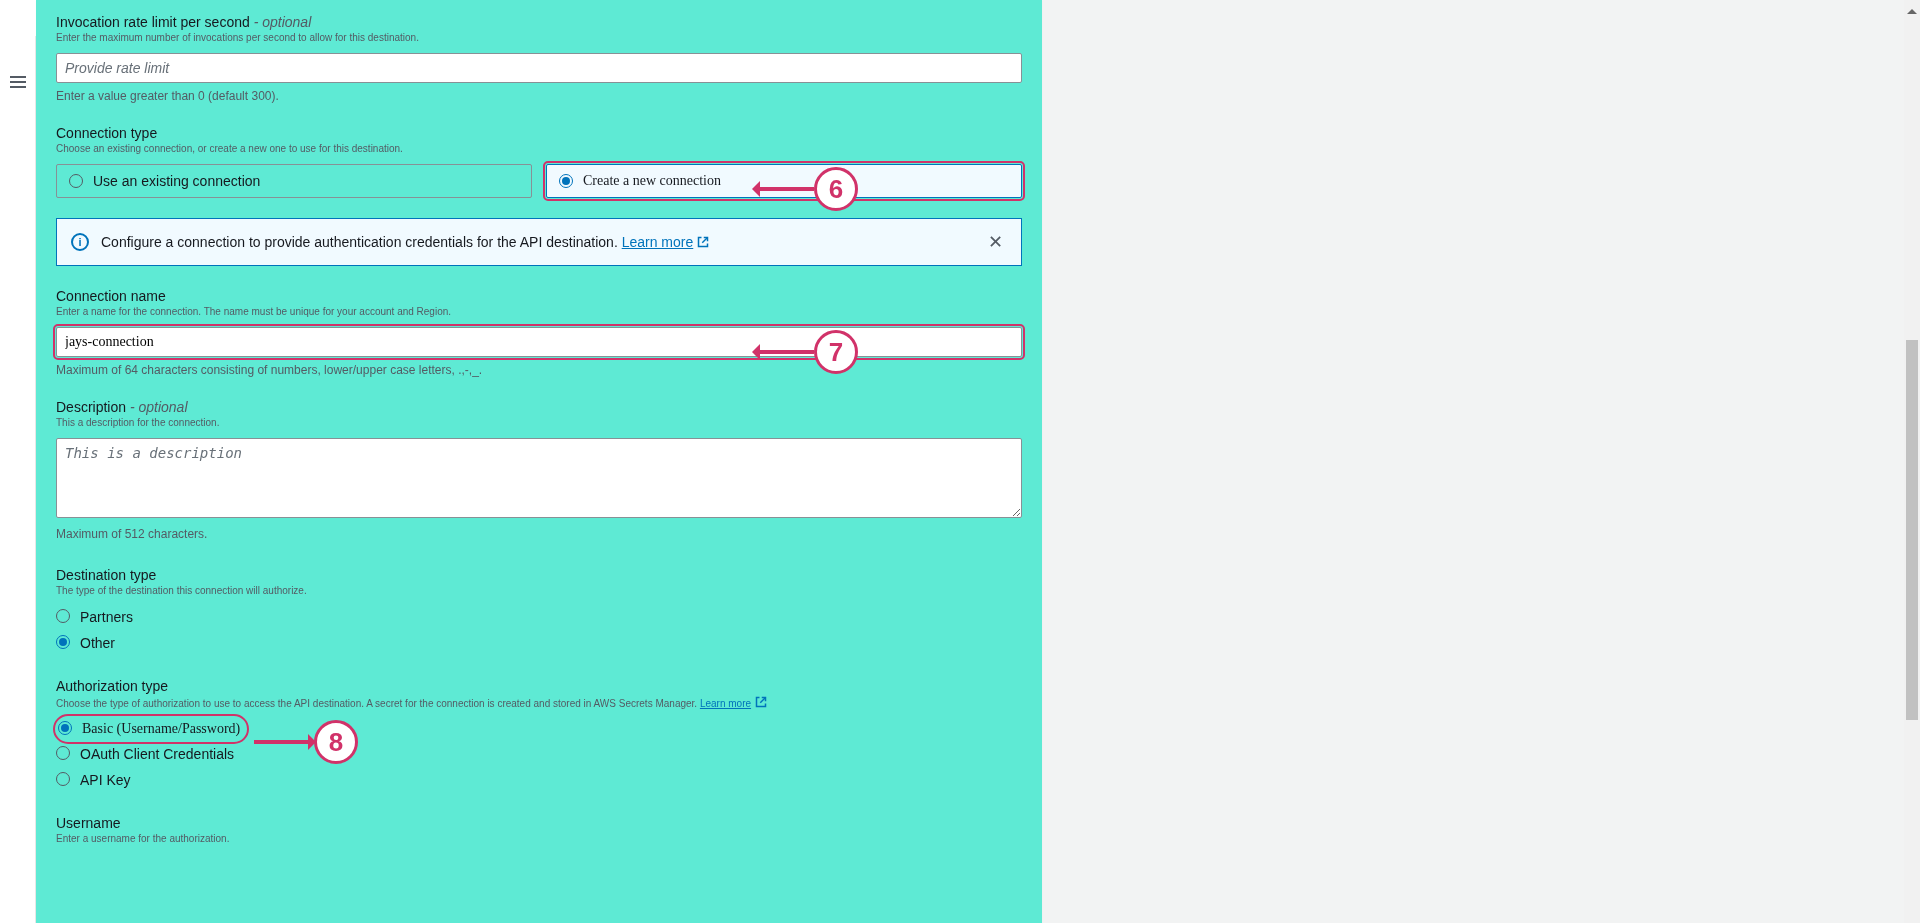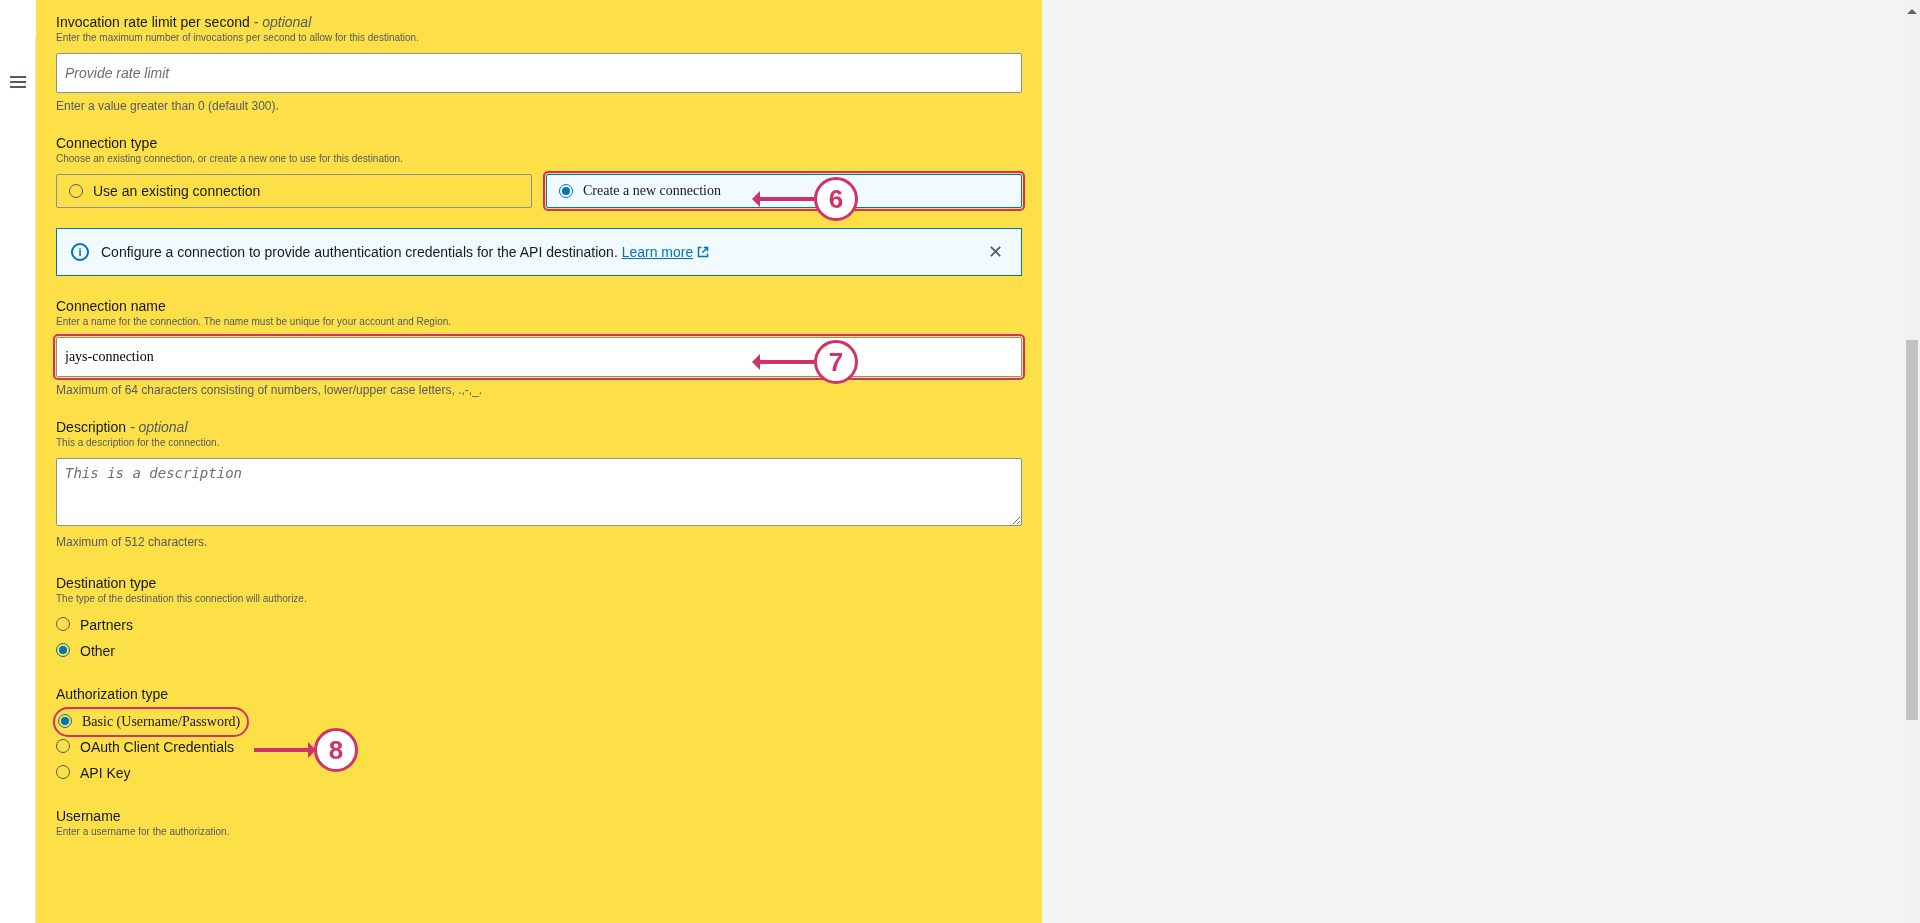--- a/index.html
+++ b/index.html
@@ -36,21 +36,21 @@
     height: 2px;
     background: #545b64;
     width: 100%;
   }
   .outer-gray {
     flex: 1;
     background: #f2f3f3;
     display: flex;
   }
   .card {
-    background: #fde047;
+    background: #5eead4;
     width: 1006px;
     padding: 0 20px 20px 20px;
     box-shadow: 0 1px 1px rgba(0,0,0,0.05);
   }
   .form-section { margin-top: 14px; }
   .field-label {
     font-size: 14px;
     color: #16191f;
     font-weight: 400;
   }
@@ -58,31 +58,31 @@
     font-style: italic;
     color: #545b64;
   }
   .field-sub {
     font-size: 10px;
     color: #545b64;
     margin-top: 2px;
   }
   .text-input {
     width: 100%;
-    height: 40px;
+    height: 30px;
     border: 1px solid #879196;
     border-radius: 2px;
     padding: 4px 8px;
     font-size: 14px;
     margin-top: 10px;
   }
   .text-input::placeholder { font-style: italic; color: #687078; }
   .textarea {
     width: 100%;
-    height: 68px;
+    height: 80px;
     border: 1px solid #879196;
     border-radius: 2px;
     padding: 6px 8px;
     font-size: 14px;
     margin-top: 10px;
     resize: both;
   }
   .textarea::placeholder { font-style: italic; color: #687078; }
   .field-hint {
     font-size: 12px;
@@ -339,20 +339,27 @@
           </label>
           <label class="radio-item">
             <span class="radio-circle checked"></span>
             <span>Other</span>
           </label>
         </div>
       </div>
 
       <div class="form-section rel" style="margin-top:22px;">
         <div class="field-label">Authorization type</div>
+        <div class="field-sub">
+          <span>Choose the type of authorization to use to access the API destination. A secret for the connection is created and stored in AWS Secrets Manager. </span><a class="link"><span>Learn more</span><svg class="ext-icon" viewBox="0 0 16 16" fill="none" stroke="#0073bb" stroke-width="2">
+                <path d="M6 2H2v12h12v-4"></path>
+                <path d="M9 2h5v5"></path>
+                <path d="M14 2L7 9"></path>
+              </svg></a>
+        </div>
         <div class="radio-list">
           <div class="radio-item-wrap highlight-box">
             <label class="radio-item" style="padding:2px 0;">
               <span class="radio-circle checked"></span>
               <span>Basic (Username/Password)</span>
             </label>
           </div>
           <label class="radio-item">
             <span class="radio-circle"></span>
             <span>OAuth Client Credentials</span>

